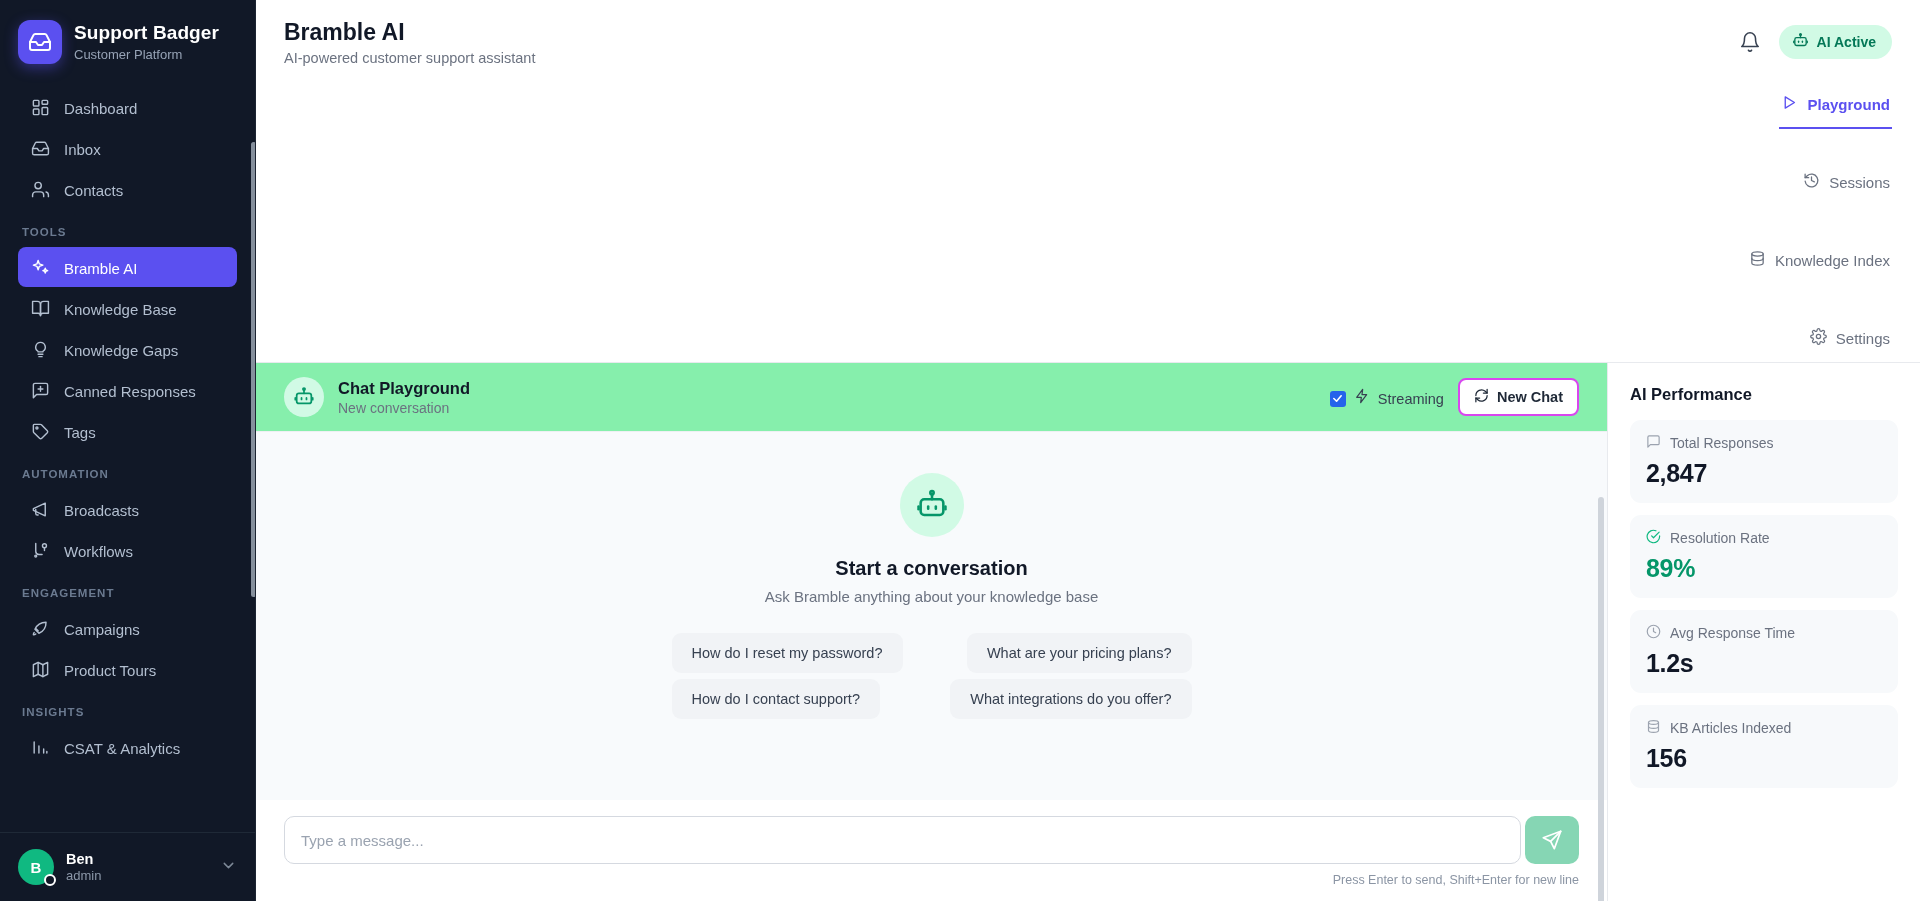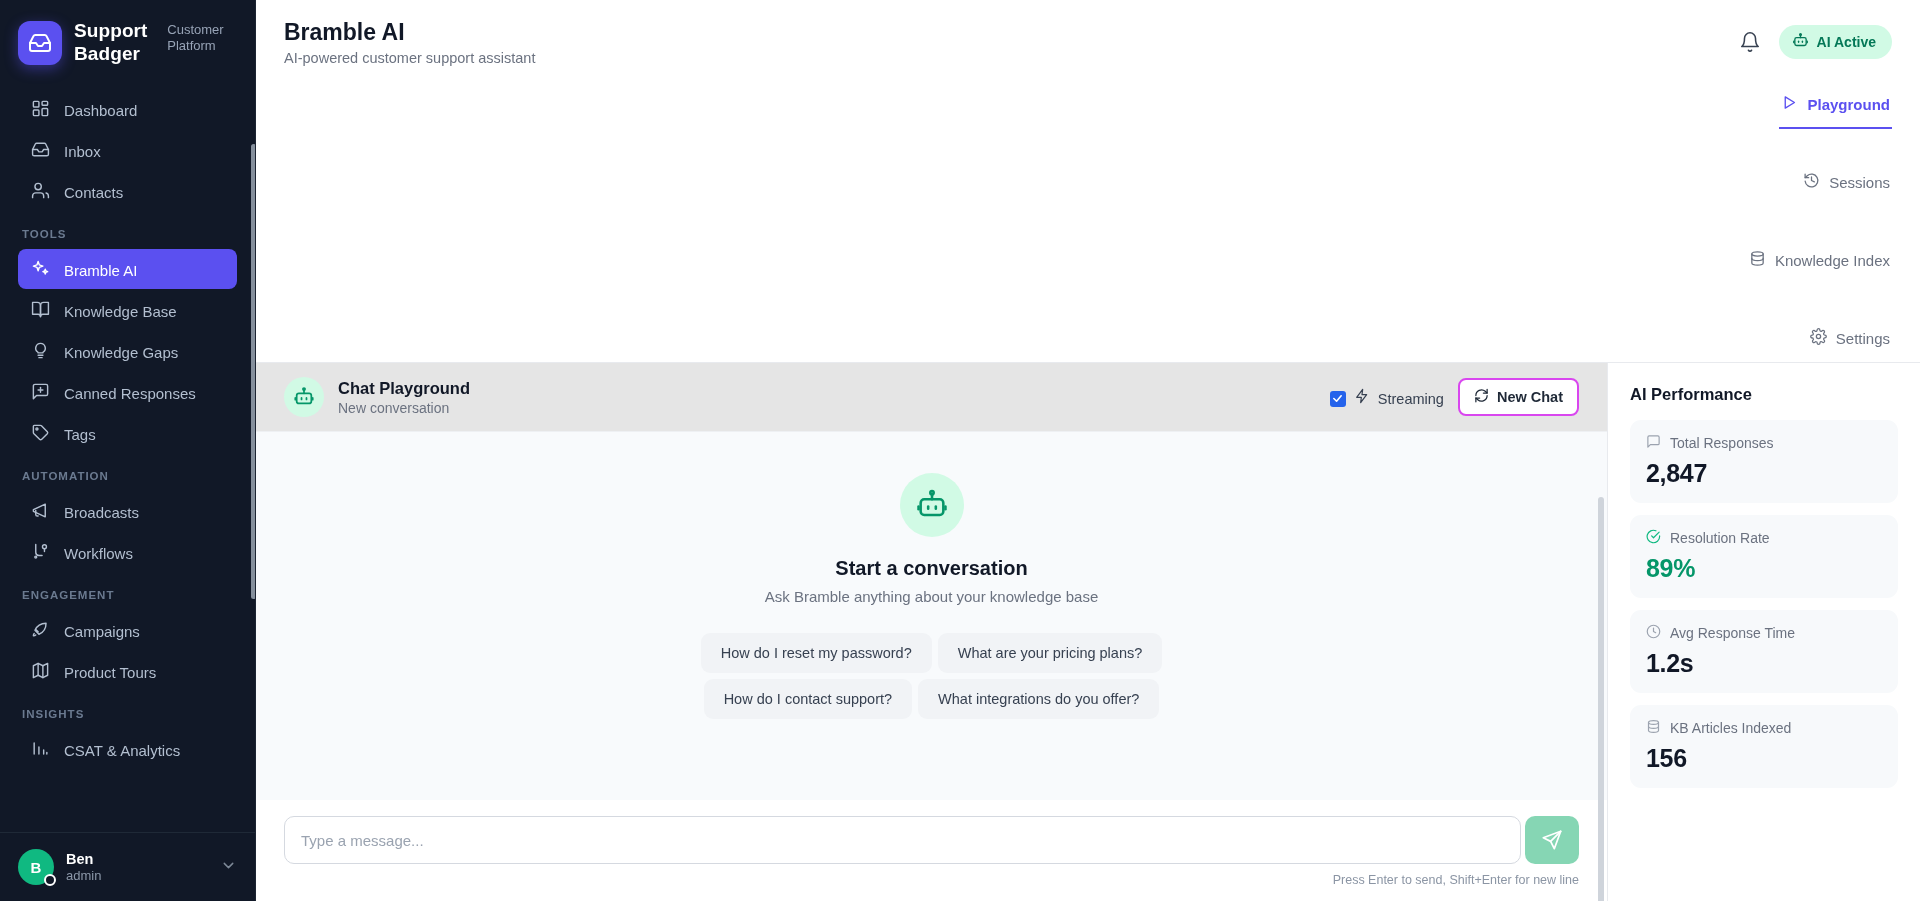--- a/index.html
+++ b/index.html
@@ -18,21 +18,21 @@
     display: flex; flex-direction: column;
     position: relative; flex-shrink: 0;
     border-right: 1px solid #1c2432;
   }
   .brand { display: flex; align-items: center; gap: 12px; padding: 20px 18px 18px 18px; }
   .brand-logo {
     width: 44px; height: 44px; border-radius: 12px;
     background: #5b50f0; display: flex; align-items: center; justify-content: center;
     box-shadow: 0 4px 14px rgba(91,80,240,.45); flex-shrink: 0;
   }
-  .brand-text { display: flex; flex-direction: row; line-height: 1.2; }
+  .brand-text { display: flex; flex-direction: column; line-height: 1.2; }
   .brand-title { color: #fff; font-size: 19px; font-weight: bold; letter-spacing: .1px; }
   .brand-sub { color: #97a3b6; font-size: 13px; margin-top: 2px; }
 
   .nav { flex: 1; overflow: hidden; padding: 4px 0 0 0; position: relative; }
   .nav-section-label {
     color: #6b7a90; font-size: 11.5px; font-weight: bold;
     letter-spacing: 1px; padding: 16px 22px 8px 22px;
   }
   .nav-item {
     display: flex; align-items: flex-end; gap: 14px;
@@ -93,21 +93,21 @@
     border-bottom: 2.5px solid transparent; cursor: pointer; margin-bottom: -1px;
   }
   .tab.active { color: #5b50f0; font-weight: bold; border-bottom-color: #5b50f0; }
   .tab svg { width: 17px; height: 17px; }
 
   .content { flex: 1; display: flex; min-height: 0; }
   .chat-col { flex: 1; display: flex; flex-direction: column; min-width: 0; border-right: 1px solid #e8eaee; position: relative; }
 
   .chat-head {
     display: flex; align-items: center; justify-content: space-between;
-    padding: 14px 28px; border-bottom: 1px solid #eef0f3; background: #e5e5e5;
+    padding: 14px 28px; border-bottom: 1px solid #eef0f3; background: #86efac;
   }
   .chat-head-left { display: flex; align-items: center; gap: 14px; }
   .bot-circle {
     width: 40px; height: 40px; border-radius: 50%; background: #d1fae5;
     display: flex; align-items: center; justify-content: center; flex-shrink: 0;
   }
   .chat-title { font-size: 16.5px; font-weight: bold; color: #111827; line-height: 1.3; }
   .chat-sub { font-size: 14px; color: #6b7280; margin-top: 1px; }
   .chat-head-right { display: flex; align-items: center; gap: 14px; }
   .stream-wrap { display: flex; align-items: flex-end; gap: 8px; font-size: 14.5px; color: #374151; cursor: pointer; }
@@ -125,21 +125,21 @@
     flex: 1; background: #f8fafc; display: flex; align-items: center; justify-content: center;
     position: relative; min-height: 0;
   }
   .empty { text-align: center; margin-top: -40px; }
   .empty-icon {
     width: 64px; height: 64px; border-radius: 50%; background: #d1fae5;
     display: flex; align-items: center; justify-content: center; margin: 0 auto 20px auto;
   }
   .empty-title { font-size: 20px; font-weight: bold; color: #111827; }
   .empty-sub { font-size: 15px; color: #6b7280; margin-top: 8px; }
-  .chips { display: flex; flex-wrap: wrap; gap: 6px; justify-content: center; margin-top: 28px; max-width: 520px; }
+  .chips { display: flex; flex-wrap: wrap; gap: 6px; justify-content: space-between; margin-top: 28px; max-width: 520px; }
   .chip {
     background: #f1f3f6; border: none; border-radius: 9px;
     padding: 12px 20px; font-size: 14.5px; color: #374151; cursor: pointer;
     font-family: "Liberation Sans", sans-serif;
   }
 
   .chat-scrollbar {
     position: absolute; right: 3px; top: 65px; width: 6px; height: 575px;
     background: #cfd4db; border-radius: 3px;
   }

